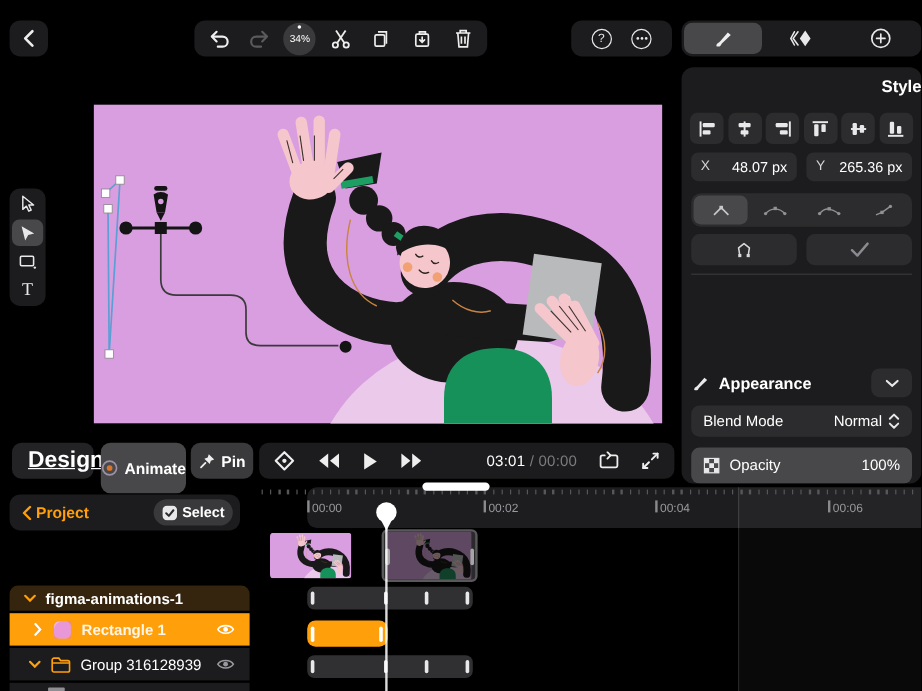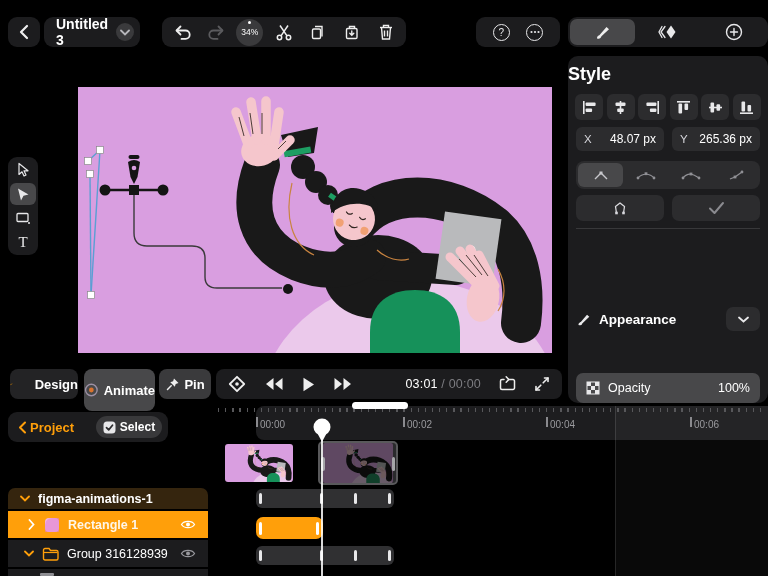--- a/index.html
+++ b/index.html
@@ -38,21 +38,21 @@
   
   #toolstrip{left:8px;top:157px;width:30px;height:98px;display:flex;flex-direction:column;align-items:center;justify-content:space-evenly;}
   .tool-slot{width:26px;height:22px;border-radius:6px;display:flex;align-items:center;justify-content:center;}
   .tool-sel{background:#48484a;}
 
   
   #canvas-wrap{left:78px;top:87px;width:474px;height:266px;}
 
   
   #style-panel{left:568px;top:56px;width:200px;height:347px;background:#1c1c1e;border-radius:10px;overflow:hidden;}
-  #style-title{left:0;top:8px;width:200px;text-align:left;font-size:18px;font-weight:bold;}
+  #style-title{left:0;top:8px;width:200px;text-align:right;font-size:14px;font-weight:bold;}
   #align-row{left:7px;top:38px;width:186px;justify-content:space-between;}
   .align-btn{width:28px;height:26px;border-radius:6px;background:#2c2c2e;display:flex;align-items:center;justify-content:center;}
   .field{height:24px;border-radius:6px;background:#2c2c2e;display:flex;align-items:center;padding:0 8px;font-size:11.5px;}
   .field .lab{color:#d5d5da;}
   .field .val{margin-left:auto;color:#fff;font-size:12px;}
   #field-x{left:8px;top:71px;width:88px;}
   #field-y{left:104px;top:71px;width:88px;}
   #anchor-seg{left:8px;top:105px;width:184px;height:28px;background:#2c2c2e;border-radius:8px;justify-content:space-between;padding:2px;}
   .anchor-item{width:45px;height:24px;border-radius:6px;display:flex;align-items:center;justify-content:center;}
   .btn88{height:26px;border-radius:7px;background:#2c2c2e;display:flex;align-items:center;justify-content:center;}
@@ -65,29 +65,29 @@
   #shape-head{top:179px;}
   #corner-row{left:8px;top:207px;width:184px;height:26px;background:#2c2c2e;border-radius:7px;display:flex;align-items:center;padding:0 10px;font-size:12.5px;}
   #corner-row .val{margin-left:auto;}
   #appear-head{top:250px;}
   #blend-row{left:8px;top:282px;width:184px;height:26px;background:#2c2c2e;border-radius:7px;display:flex;align-items:center;padding:0 10px;font-size:12.5px;}
   #blend-row .val{margin-left:auto;margin-right:5px;}
   #opacity-row{left:8px;top:317px;width:184px;height:30px;background:#48484a;border-radius:7px;display:flex;align-items:center;padding:0 10px;font-size:12.5px;text-align:right;}
   #opacity-row .val{margin-left:auto;}
 
   
-  #mode-design{left:10px;top:369px;width:68px;height:30px;background:#232325;border-radius:8px;justify-content:center;gap:22px;font-size:13px;font-weight:bold;}
+  #mode-design{left:10px;top:369px;width:68px;height:30px;background:#232325;border-radius:8px;justify-content:center;gap:22px;font-size:19px;font-weight:bold;text-decoration:underline;}
   #mode-animate{left:84px;top:369px;width:71px;height:42px;background:#48484a;border-radius:8px;justify-content:center;gap:5px;font-size:13px;font-weight:bold;}
   #mode-pin{left:159px;top:369px;width:52px;height:30px;background:#3a3a3c;border-radius:8px;justify-content:center;gap:4px;font-size:13px;font-weight:bold;}
   #transport{left:216px;top:369px;width:346px;height:30px;background:#1c1c1e;border-radius:8px;padding:0 12px;gap:18px;}
   #timecode{margin-left:auto;font-size:12.5px;letter-spacing:.2px;}
   #timecode .sep,#timecode .total{color:#7c7c80;}
 
   
-  #tl-header{left:8px;top:412px;width:160px;height:30px;padding:0 6px 0 10px;}
+  #tl-header{left:8px;top:412px;width:192px;height:30px;padding:0 6px 0 10px;}
   #tl-project{gap:3px;color:#ff9f0a;font-size:13px;font-weight:bold;}
   #tl-select{margin-left:auto;width:66px;height:22px;background:#39393b;border-radius:11px;justify-content:center;gap:4px;font-size:12px;font-weight:bold;}
   #ruler-block{left:256px;top:406px;width:512px;height:34px;background:#1d1d1f;border-radius:8px 0 0 8px;}
   .ruler-lab{position:absolute;top:419px;font-size:10px;color:#9a9a9e;}
   .ruler-tick-tall{position:absolute;top:417px;width:1.5px;height:10px;background:#8a8a8e;}
   #after-region{left:615px;top:406px;width:153px;height:170px;background:rgba(255,255,255,0.035);border-left:1px solid rgba(255,255,255,0.12);}
   #resize-pill{left:352px;top:402px;width:56px;height:7px;border-radius:3.5px;background:#fff;}
 
   .layer-row{left:8px;width:200px;display:flex;align-items:center;font-size:12.5px;}
   #layer-0{top:488px;height:21px;background:#35250e;border-radius:7px 7px 0 0;font-weight:bold;}
@@ -177,28 +177,20 @@
       </symbol>
     </defs>
   </svg>
 
 
   <div class="abs flex pill" id="btn-back">
     <svg width="14" height="16" viewBox="0 0 14 16">
         <polyline points="10,2 4,8 10,14" stroke="#eee" stroke-width="2.2" fill="none" stroke-linecap="round" stroke-linejoin="round"></polyline>
       </svg>
   </div>
-  <div class="abs flex pill" id="title-pill">
-    <span class="ttl">Untitled 3</span>
-    <span class="circ18">
-      <svg width="10" height="7" viewBox="0 0 10 7">
-          <polyline points="1,1.5 5,5.5 9,1.5" stroke="#b8b8bc" stroke-width="1.8" fill="none" stroke-linecap="round"></polyline>
-        </svg>
-    </span>
-  </div>
   <div class="abs flex pill" id="mid-pill">
     <span class="tool-ic">
       <svg width="19" height="17" viewBox="0 0 19 17">
           <path d="M4,6.5 h8.5 a4.2,4.2 0 0 1 0,8.4 h-4" stroke="#eee" stroke-width="1.8" fill="none" stroke-linecap="round"></path>
           <polyline points="7.5,2.5 3.5,6.5 7.5,10.5" stroke="#eee" stroke-width="1.8" fill="none" stroke-linecap="round" stroke-linejoin="round"></polyline>
         </svg>
     </span>
     <span class="tool-ic">
       <svg width="19" height="17" viewBox="0 0 19 17">
           <path d="M15,6.5 h-8.5 a4.2,4.2 0 0 0 0,8.4 h4" stroke="#5b5b5e" stroke-width="1.8" fill="none" stroke-linecap="round"></path>
@@ -455,20 +447,28 @@
           <path d="M2.5,14 c0,-2.6 2,-2.3 2.9,-3.7 l5.6,-6.6 2.3,2 -6.3,6 c-1.6,1.3 -0.5,3.2 -4.5,2.3 z" fill="#e8e8ea"></path>
         </svg>
       <span class="sh-label">Appearance</span>
       <span class="chev-btn">
         <svg width="11" height="7" viewBox="0 0 11 7">
             <polyline points="1,1.5 5.5,5.5 10,1.5" stroke="#e8e8ea" stroke-width="1.8" fill="none" stroke-linecap="round"></polyline>
           </svg>
       </span>
     </div>
 
+    <div class="abs" id="blend-row">
+      <span>Blend Mode</span>
+      <span class="val">Normal</span>
+      <svg width="10" height="14" viewBox="0 0 10 14">
+          <polyline points="1.5,5 5,1.5 8.5,5" stroke="#e8e8ea" stroke-width="1.6" fill="none" stroke-linecap="round" stroke-linejoin="round"></polyline>
+          <polyline points="1.5,9 5,12.5 8.5,9" stroke="#e8e8ea" stroke-width="1.6" fill="none" stroke-linecap="round" stroke-linejoin="round"></polyline>
+        </svg>
+    </div>
 
     <div class="abs" id="opacity-row">
       <svg width="14" height="14" viewBox="0 0 14 14" style="margin-right:8px">
           <g fill="#e8e8ea">
             <rect x="1" y="1" width="4" height="4"></rect>
             <rect x="9" y="1" width="4" height="4"></rect>
             <rect x="5" y="5" width="4" height="4"></rect>
             <rect x="1" y="9" width="4" height="4"></rect>
             <rect x="9" y="9" width="4" height="4"></rect>
           </g>

